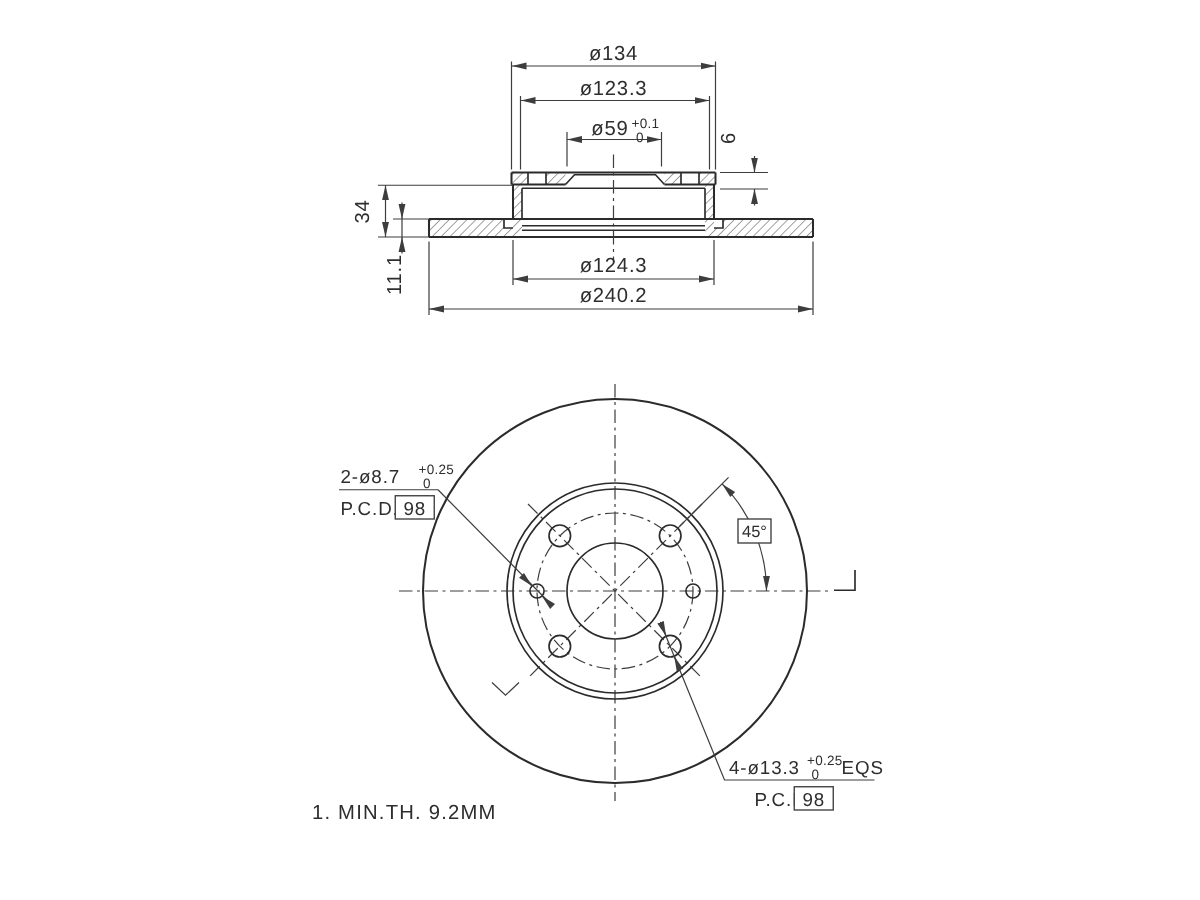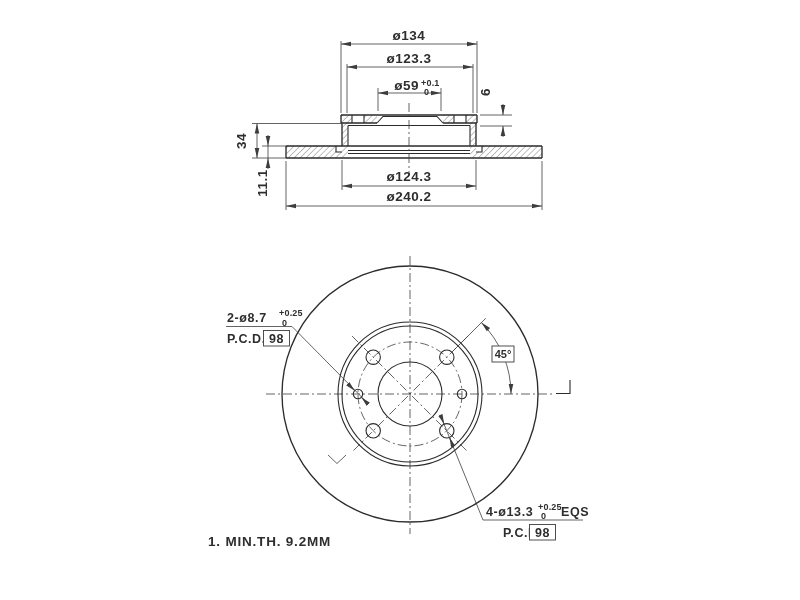--- a/index.html
+++ b/index.html
@@ -1,16 +1,16 @@
 <!DOCTYPE html>
 <html><head>
 <meta charset="utf-8">
 <style>
   html,body{margin:0;padding:0;background:#fff;}
-  .sheet{position:relative;width:800px;height:600px;background:#ffffff;overflow:hidden;font-weight:bold;}
+  .sheet{position:relative;width:800px;height:600px;background:#ffffff;overflow:hidden;}
   svg{display:block;}
   .t{font-family:"Liberation Sans","DejaVu Sans",sans-serif;fill:#2e2e2e;}
   .d13{font-size:13.5px;letter-spacing:.5px;}
   .d12{font-size:12.5px;letter-spacing:.6px;}
   .d9{font-size:9px;letter-spacing:.2px;}
   .d11{font-size:11px;}
   .noteT{font-size:13.5px;letter-spacing:.8px;}
   .out{stroke:#2b2b2b;stroke-width:1.35;fill:none;}
   .med{stroke:#2b2b2b;stroke-width:1.1;fill:none;}
   .dim{stroke:#3d3d3d;stroke-width:.8;fill:none;}

